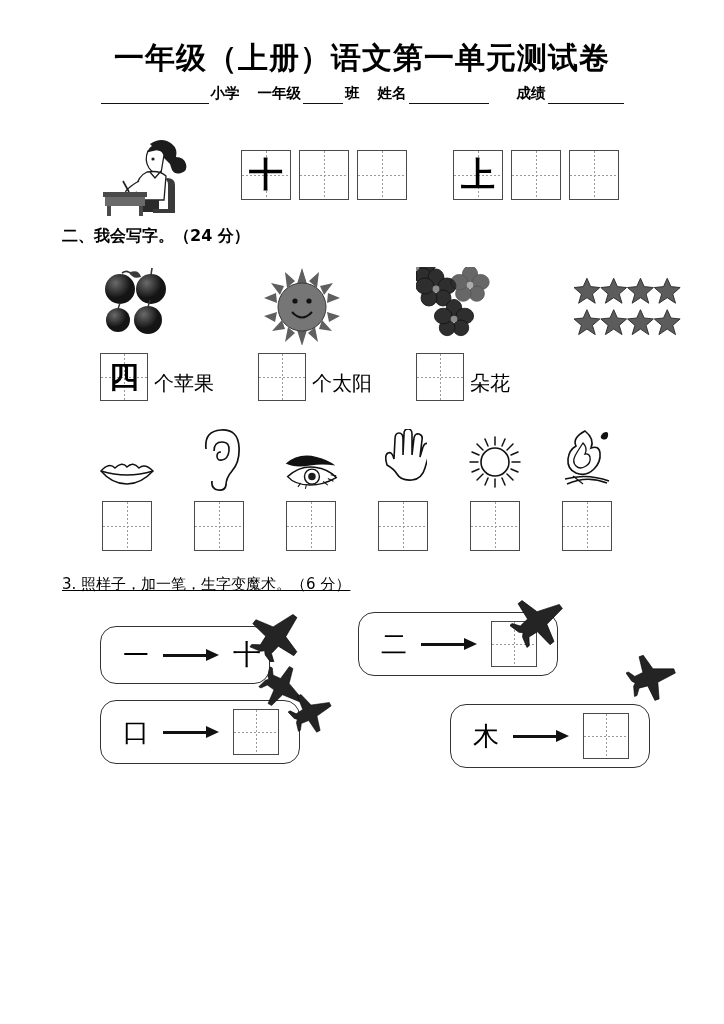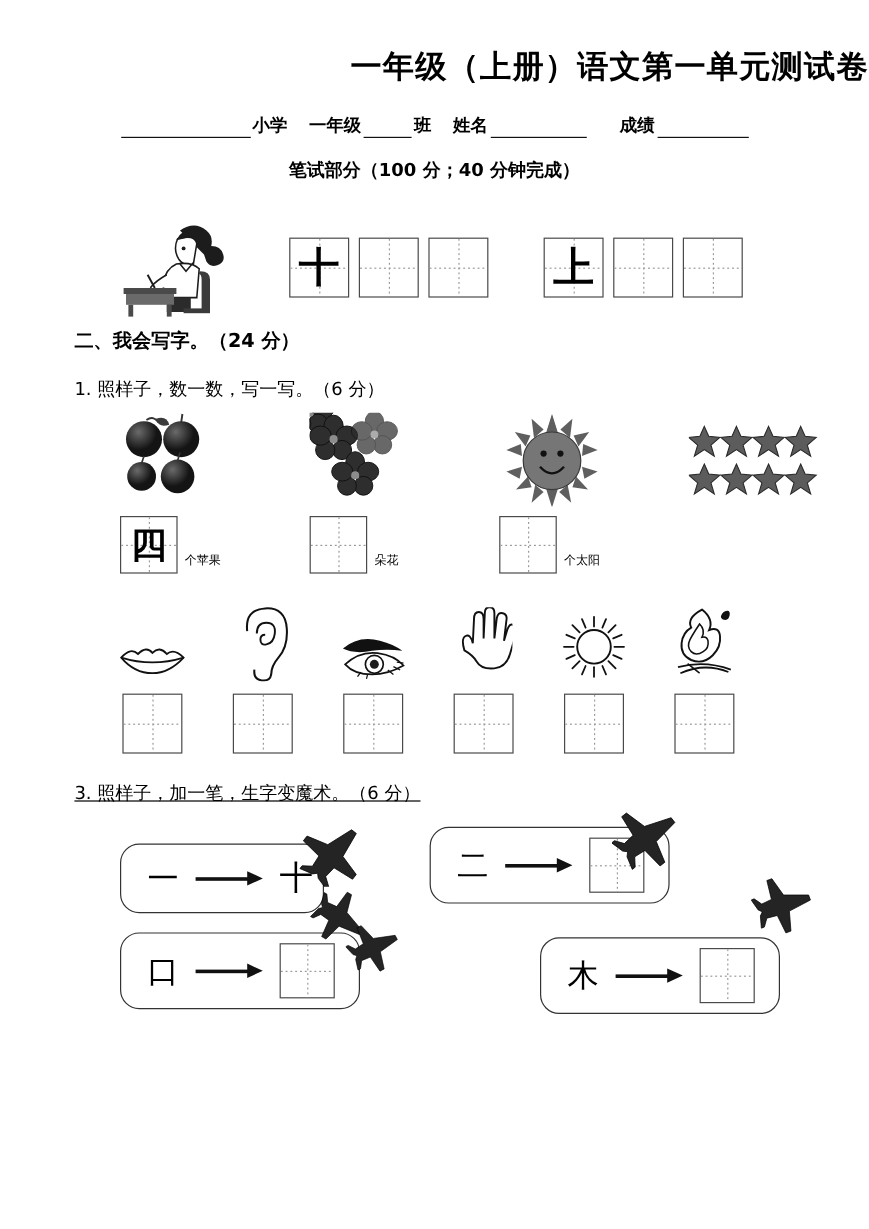--- a/index.html
+++ b/index.html
@@ -11,34 +11,34 @@
     font-family: "DejaVu Sans", "Liberation Sans", sans-serif;
     color: #000;
     position: relative;
     overflow: hidden;
   }
 
   .page { position: relative; width: 724px; height: 1024px; padding: 0; }
 
   
   .paper-title {
-    text-align: right;
-    font-size: 26px;
+    text-align: center;
+    font-size: 30px;
     font-weight: bold;
     letter-spacing: 1px;
     margin: 38px 0 0 0;
     font-family: Liberation Mono, monospace;
   }
 
   .info-line {
     display: flex;
     align-items: flex-end;
     justify-content: center;
     gap: 0px;
-    margin-top: 22px;
+    margin-top: 5px;
     font-size: 14.5px;
     font-weight: bold;
     padding: 0 78px;
   }
   .blank-rule {
     display: inline-block;
     border-bottom: 1.4px solid #111;
     height: 14px;
   }
   .bl-school { width: 108px; }
@@ -123,21 +123,21 @@
   .count-item { width: 120px; }
   .count-pic {
     height: 78px;
     display: flex;
     align-items: center;
     justify-content: flex-start;
   }
   .count-ans { display: flex; align-items: flex-end; gap: 6px; margin-top: 8px; }
   .count-ans .tzg { width: 48px; height: 48px; }
   .count-ans .ch { font-size: 30px; }
-  .count-label { font-size: 10px; padding-bottom: 4px; white-space: nowrap;
+  .count-label { font-size: 20px; padding-bottom: 4px; white-space: nowrap;
     font-family: Liberation Serif, serif; }
 
   
   .picto-row {
     display: flex;
     padding-left: 98px;
     margin-top: 12px;
     gap: 34px;
   }
   .picto-item { width: 58px; }
@@ -193,21 +193,20 @@
     <span class="blank-rule bl-class"></span>
     <span class="info-label">班</span>
     <span class="info-gap"></span>
     <span class="info-label">姓名</span>
     <span class="blank-rule bl-name"></span>
     <span class="info-gap-lg"></span>
     <span class="info-label">成绩</span>
     <span class="blank-rule bl-score"></span>
   </div>
 
-  <div class="subtitle">笔试部分（100 分；40 分钟完成）</div>
 
   <div style="margin-top:30px;">
 
     <div class="s1-row">
 
       <div style="width:120px;height:82px;">
         <svg width="120" height="82" viewBox="0 0 120 82">
 
           <path d="M55 10 q12 -8 22 0 q6 5 4 13 q8 0 10 7 q2 7 -5 9 q-6 2 -9 -3 l-2 -6 z" fill="#1c1c1c"></path>
 
@@ -258,21 +257,20 @@
         <div class="tzg"></div>
       </div>
     </div>
   </div>
 
   <div style="margin-top:10px;">
     <div class="sec-head">二、我会写字。（24 分）</div>
   </div>
 
   <div style="margin-top:20px;">
-    <div class="sub-head">1. 照样子，数一数，写一写。（6 分）</div>
 
     <div class="count-row">
 
       <div class="count-item">
         <div class="count-pic">
           <svg width="96" height="78" viewBox="0 0 96 78">
             <defs>
               <radialGradient id="ap" cx="35%" cy="30%">
                 <stop offset="0%" stop-color="#6a6a6a"></stop>
                   <stop offset="100%" stop-color="#141414"></stop>
@@ -287,46 +285,20 @@
             <circle cx="48" cy="53" r="14" fill="url(#ap)"></circle>
             <path d="M18 42 l2 -6" stroke="#333" stroke-width="1.4" fill="none"></path>
             <path d="M48 40 l2 -7" stroke="#333" stroke-width="1.4" fill="none"></path>
           </svg>
         </div>
         <div class="count-ans">
           <div class="tzg">
             <span class="ch">四</span>
           </div>
           <span class="count-label">个苹果</span>
-        </div>
-      </div>
-
-      <div class="count-item">
-        <div class="count-pic">
-          <svg width="96" height="78" viewBox="0 0 96 78">
-            <g id="fl">
-              <g fill="#2e2e2e" stroke="#111" stroke-width="0.8">
-                <ellipse cx="0" cy="-11" rx="8" ry="9"></ellipse>
-                <ellipse cx="11" cy="-3" rx="9" ry="8"></ellipse>
-                <ellipse cx="7" cy="9" rx="8" ry="8"></ellipse>
-                <ellipse cx="-7" cy="9" rx="8" ry="8"></ellipse>
-                <ellipse cx="-11" cy="-3" rx="9" ry="8"></ellipse>
-              </g>
-              <circle cx="0" cy="0" r="3.4" fill="#8c8c8c"></circle>
-            </g>
-            <use href="#fl" transform="translate(20,22)"></use>
-            <use href="#fl" transform="translate(54,18) scale(0.96)" opacity="0.72"></use>
-            <use href="#fl" transform="translate(38,52) scale(0.98)"></use>
-          </svg>
-        </div>
-        <div class="count-ans">
-          <div class="tzg">
-            <span class="ch"></span>
-          </div>
-          <span class="count-label">朵花</span>
         </div>
       </div>
 
       <div class="count-item">
         <div class="count-pic">
           <svg width="96" height="78" viewBox="0 0 96 78">
             <g fill="#5a5a5a">
               <g id="ray">
                   <polygon points="44,2 49,18 39,18"></polygon>
                 </g>
@@ -356,20 +328,46 @@
         <div class="count-ans">
           <div class="tzg">
             <span class="ch"></span>
           </div>
           <span class="count-label">个太阳</span>
         </div>
       </div>
 
       <div class="count-item">
         <div class="count-pic">
+          <svg width="96" height="78" viewBox="0 0 96 78">
+            <g id="fl">
+              <g fill="#2e2e2e" stroke="#111" stroke-width="0.8">
+                <ellipse cx="0" cy="-11" rx="8" ry="9"></ellipse>
+                <ellipse cx="11" cy="-3" rx="9" ry="8"></ellipse>
+                <ellipse cx="7" cy="9" rx="8" ry="8"></ellipse>
+                <ellipse cx="-7" cy="9" rx="8" ry="8"></ellipse>
+                <ellipse cx="-11" cy="-3" rx="9" ry="8"></ellipse>
+              </g>
+              <circle cx="0" cy="0" r="3.4" fill="#8c8c8c"></circle>
+            </g>
+            <use href="#fl" transform="translate(20,22)"></use>
+            <use href="#fl" transform="translate(54,18) scale(0.96)" opacity="0.72"></use>
+            <use href="#fl" transform="translate(38,52) scale(0.98)"></use>
+          </svg>
+        </div>
+        <div class="count-ans">
+          <div class="tzg">
+            <span class="ch"></span>
+          </div>
+          <span class="count-label">朵花</span>
+        </div>
+      </div>
+
+      <div class="count-item">
+        <div class="count-pic">
           <svg width="130" height="78" viewBox="0 0 130 78">
             <defs>
               <polygon id="st" points="14,1 18,10 28,11 20,18 23,28 14,22 5,28 8,18 0,11 10,10" fill="#5c5c5c" stroke="#2a2a2a" stroke-width="1"></polygon>
             </defs>
             <use href="#st" x="0" y="8"></use>
             <use href="#st" x="29" y="8"></use>
             <use href="#st" x="58" y="8"></use>
             <use href="#st" x="87" y="8"></use>
             <use href="#st" x="0" y="42"></use>
             <use href="#st" x="29" y="42"></use>

